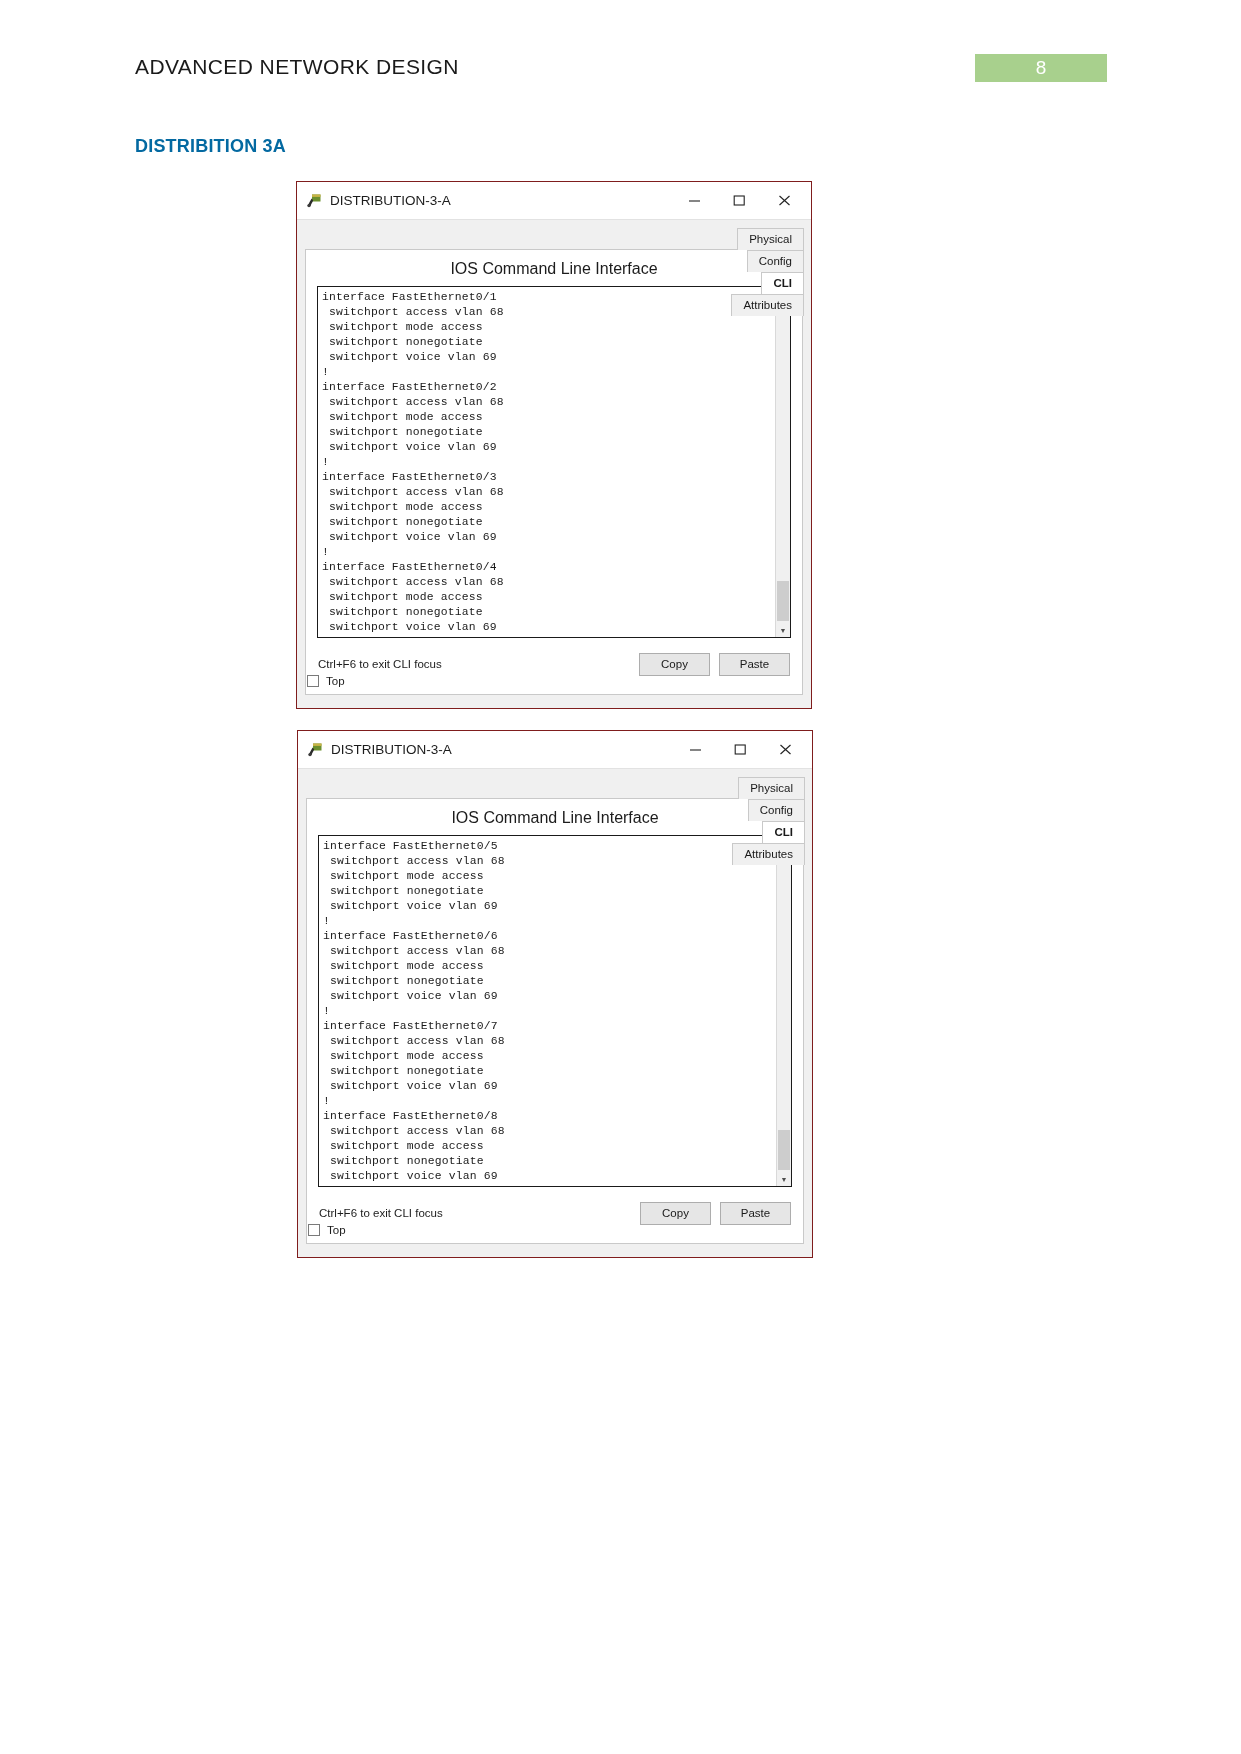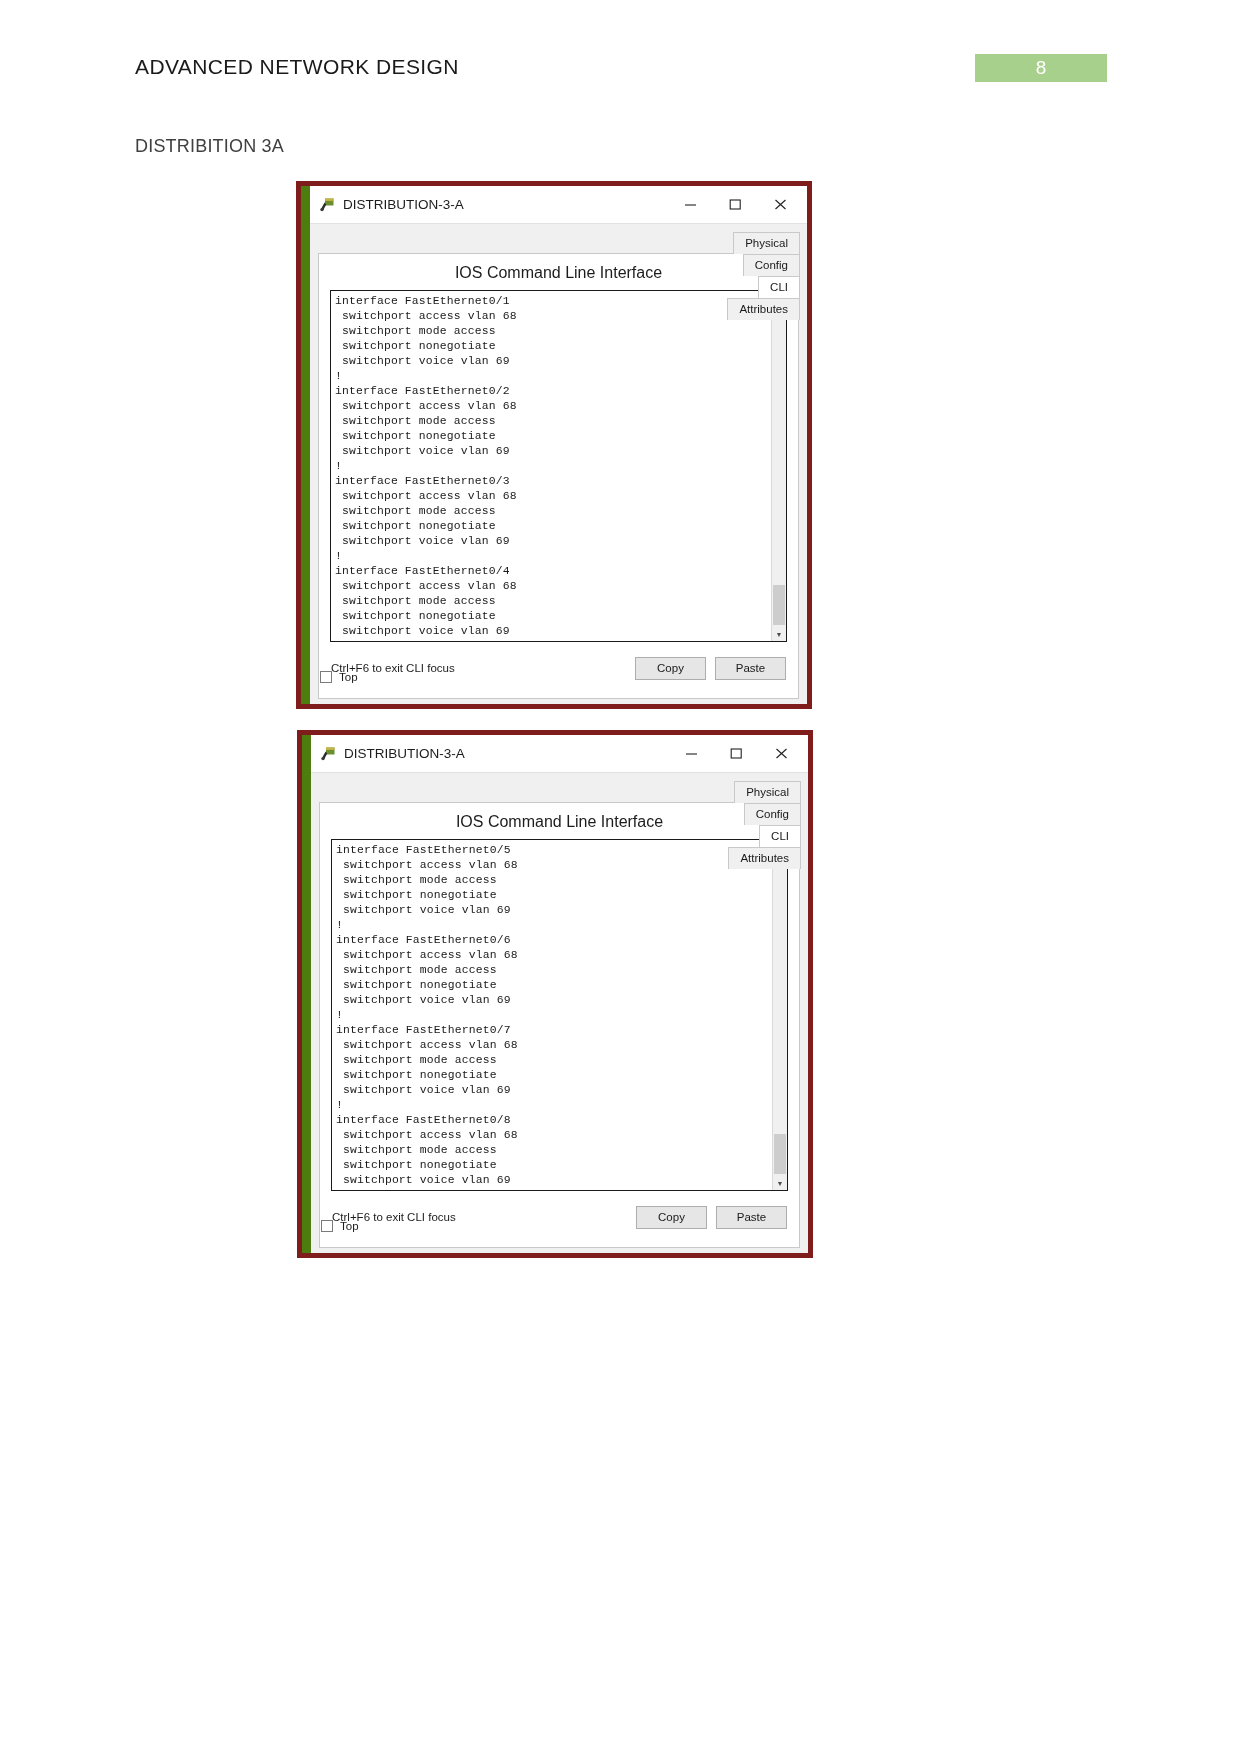--- a/index.html
+++ b/index.html
@@ -42,32 +42,31 @@
     display: flex;
     align-items: center;
     justify-content: center;
   }
 
   .section-title {
     position: absolute;
     top: 136px;
     left: 135px;
     font-size: 18px;
-    font-weight: normal;
-    color: #404040;
+    font-weight: bold;
+    color: #0369a1;
     letter-spacing: 0.2px;
   }
 
   
   .pt-window {
     position: absolute;
-    background: #4d7c0f;
-    border: 5px solid #7f1d1d;
+    background: #fdba74;
+    border: 1px solid #7f1d1d;
     box-shadow: 0 0 0 0 rgba(0,0,0,0);
-    padding-left: 9px;
   }
   .pt-window.win1 {
     left: 296px;
     top: 181px;
     width: 516px;
     height: 528px;
   }
   .pt-window.win2 {
     left: 297px;
     top: 730px;
@@ -146,21 +145,21 @@
     margin-right: -1px;
     line-height: 15px;
     height: 22px;
     white-space: nowrap;
   }
   .tab.active {
     background: #ffffff;
     border-color: #c9c9c9;
     position: relative;
     z-index: 3;
-    font-weight: normal;
+    font-weight: bold;
   }
 
   .tab-panel {
     background: #ffffff;
     border: 1px solid #c9c9c9;
     margin-top: -1px;
     height: 446px;
     position: relative;
     padding: 0;
   }

